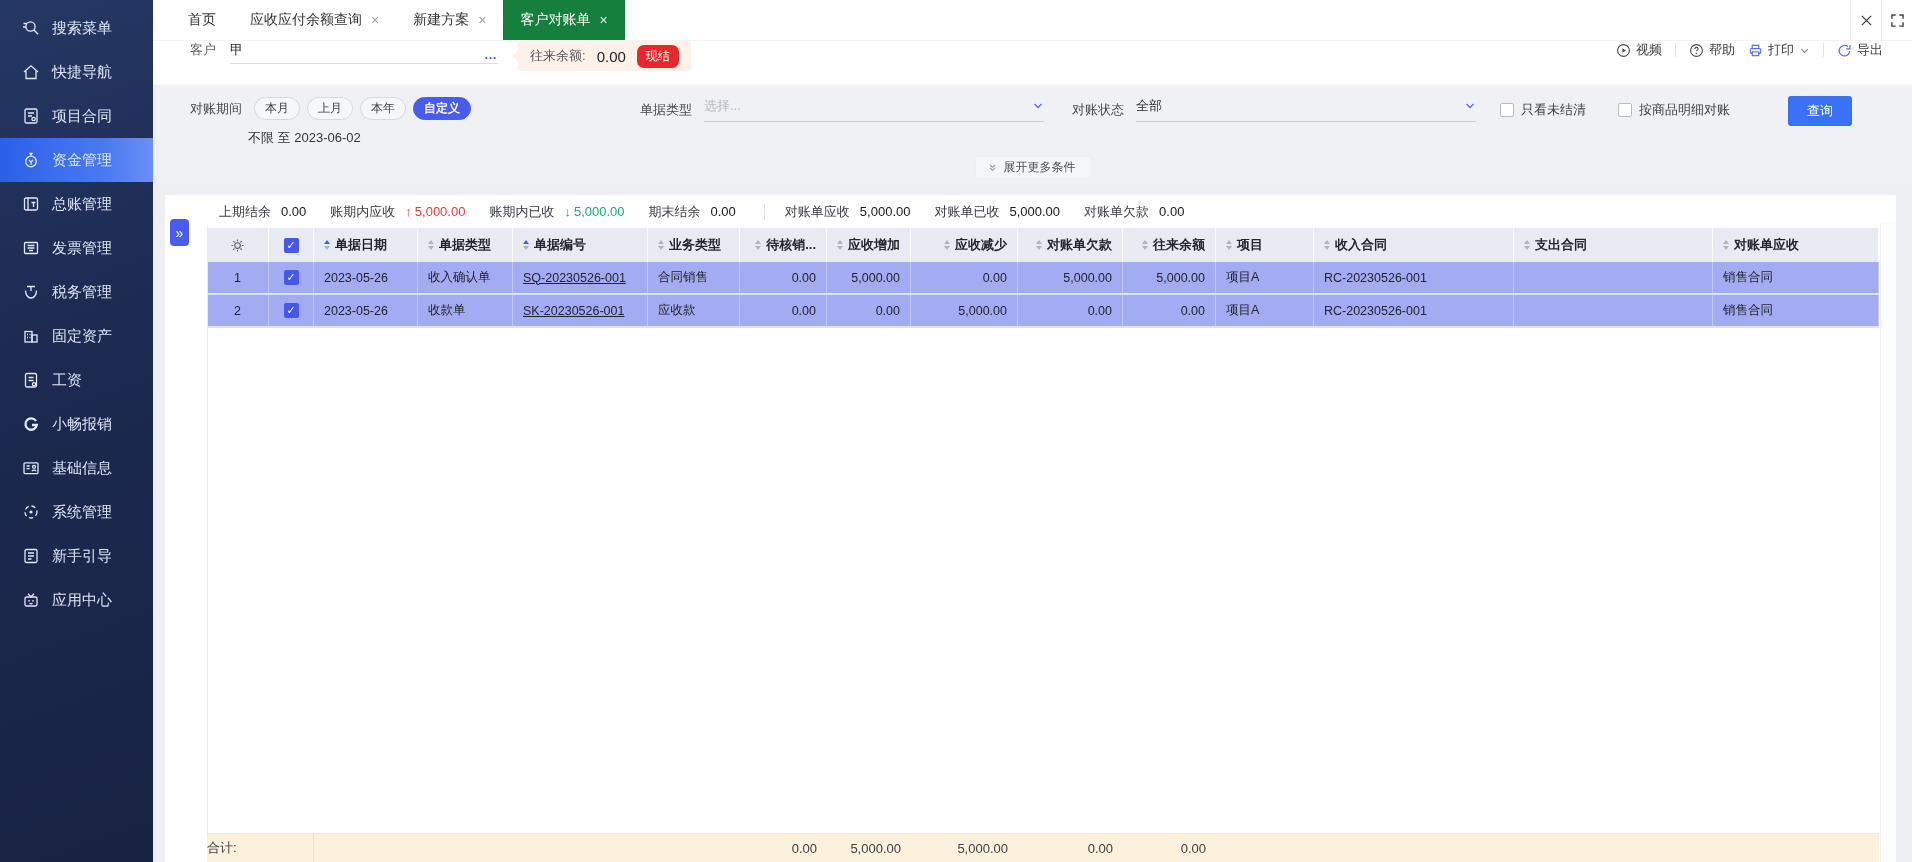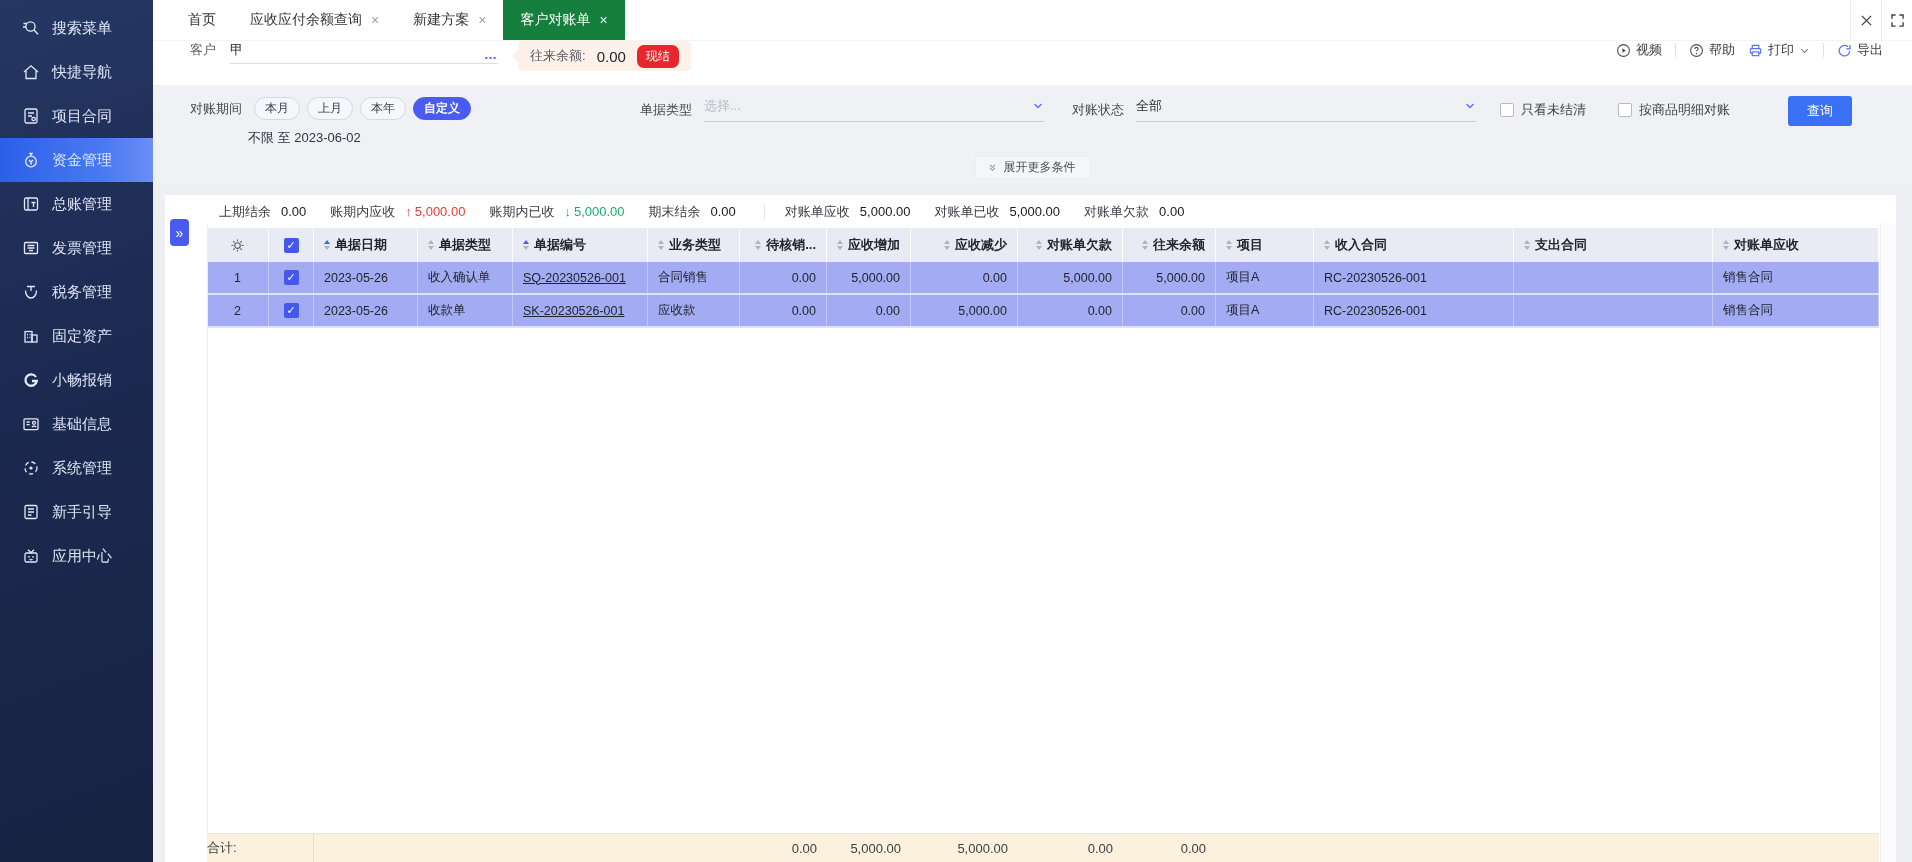--- a/index.html
+++ b/index.html
@@ -165,20 +165,30 @@
       </div>
       <div class="side-item">
         <span class="icn">
           <svg width="20" height="20" viewBox="0 0 20 20">
             <rect x="4" y="5.5" width="7" height="10.5" stroke="#e3e9fa" fill="none" stroke-width="1.3"></rect>
             <rect x="11" y="9" width="5" height="7" stroke="#e3e9fa" fill="none" stroke-width="1.3"></rect>
             <path d="M6 8.5h1M8.5 8.5h1M6 11.5h1M8.5 11.5h1" stroke="#e3e9fa" fill="none" stroke-width="1.3"></path>
           </svg>
         </span>
         <span class="lbl">固定资产</span>
+      </div>
+      <div class="side-item">
+        <span class="icn">
+          <svg width="20" height="20" viewBox="0 0 20 20">
+            <rect x="4.5" y="3.5" width="11" height="13.5" rx="1.5" stroke="#e3e9fa" fill="none" stroke-width="1.3"></rect>
+            <path d="M7.5 7.5h5M7.5 10.5h5" stroke="#e3e9fa" fill="none" stroke-width="1.3"></path>
+            <circle cx="13" cy="14.3" r="1.6" stroke="#e3e9fa" fill="none" stroke-width="1.3"></circle>
+          </svg>
+        </span>
+        <span class="lbl">工资</span>
       </div>
       <div class="side-item">
         <span class="icn">
           <svg width="20" height="20" viewBox="0 0 20 20">
             <path d="M15 7A5.7 5.7 0 1 0 15.8 11H11" stroke="#e3e9fa" fill="none" stroke-width="2.3"></path>
           </svg>
         </span>
         <span class="lbl">小畅报销</span>
       </div>
       <div class="side-item">

